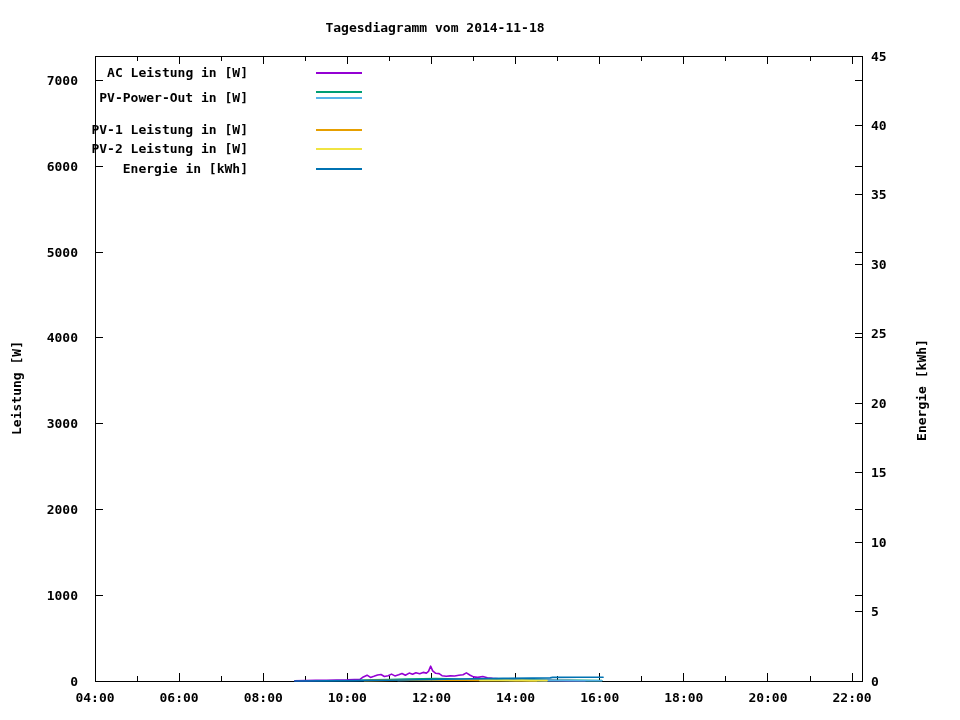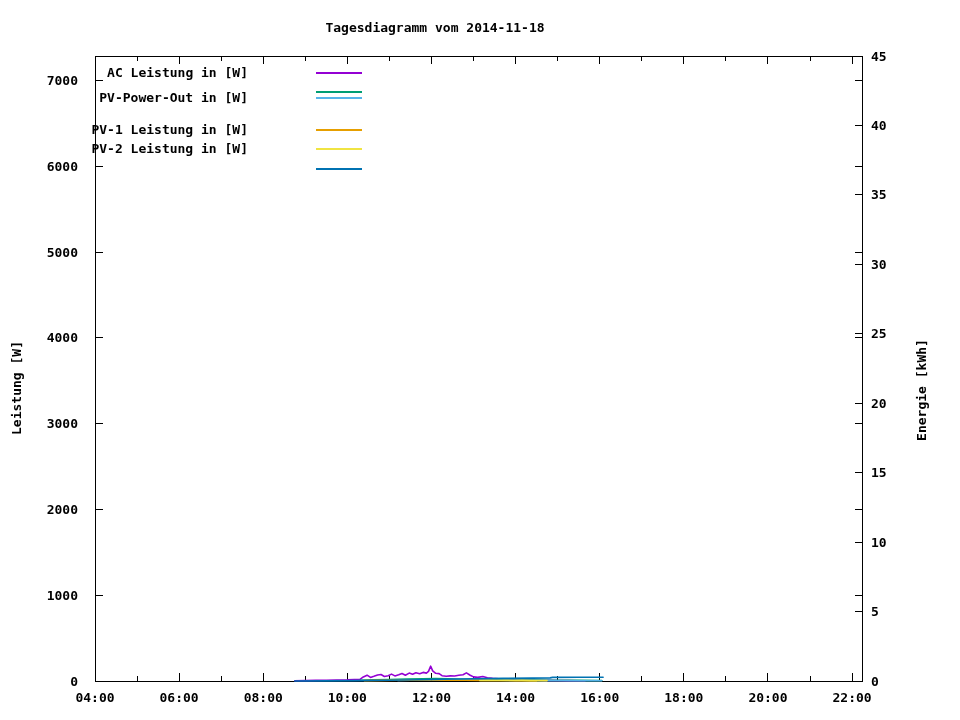--- a/index.html
+++ b/index.html
@@ -47,20 +47,21 @@
       </div>
       <div class="legend-row" style="top: 120.1px;">
         <span class="legend-label">PV-1 Leistung in [W]</span>
         <span class="legend-line" style="background: rgb(230, 159, 0);"></span>
       </div>
       <div class="legend-row" style="top: 139.3px;">
         <span class="legend-label">PV-2 Leistung in [W]</span>
         <span class="legend-line" style="background: rgb(240, 228, 66);"></span>
       </div>
       <div class="legend-row" style="top: 158.5px;">
+        <span class="legend-label">Energie in [kWh]</span>
         <span class="legend-line" style="background: rgb(0, 114, 178);"></span>
       </div>
     </div>
   <svg id="plot" width="960" height="720">
       <rect x="95" y="56" width="767.595" height="625" fill="none" stroke="#000" stroke-width="1" shape-rendering="crispEdges"></rect>
       <line x1="95" y1="681" x2="95" y2="673" stroke="#000" stroke-width="1" shape-rendering="crispEdges"></line>
       <line x1="95" y1="56" x2="95" y2="64" stroke="#000" stroke-width="1" shape-rendering="crispEdges"></line>
       <line x1="137.06" y1="681" x2="137.06" y2="676" stroke="#000" stroke-width="1" shape-rendering="crispEdges"></line>
       <line x1="137.06" y1="56" x2="137.06" y2="61" stroke="#000" stroke-width="1" shape-rendering="crispEdges"></line>
       <line x1="179.12" y1="681" x2="179.12" y2="673" stroke="#000" stroke-width="1" shape-rendering="crispEdges"></line>

